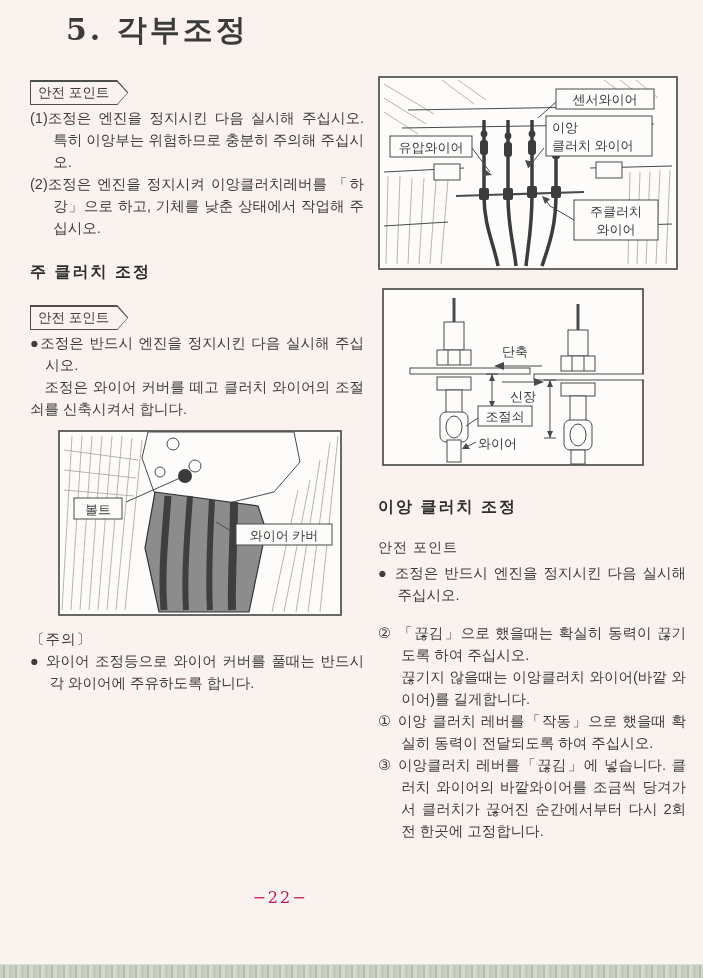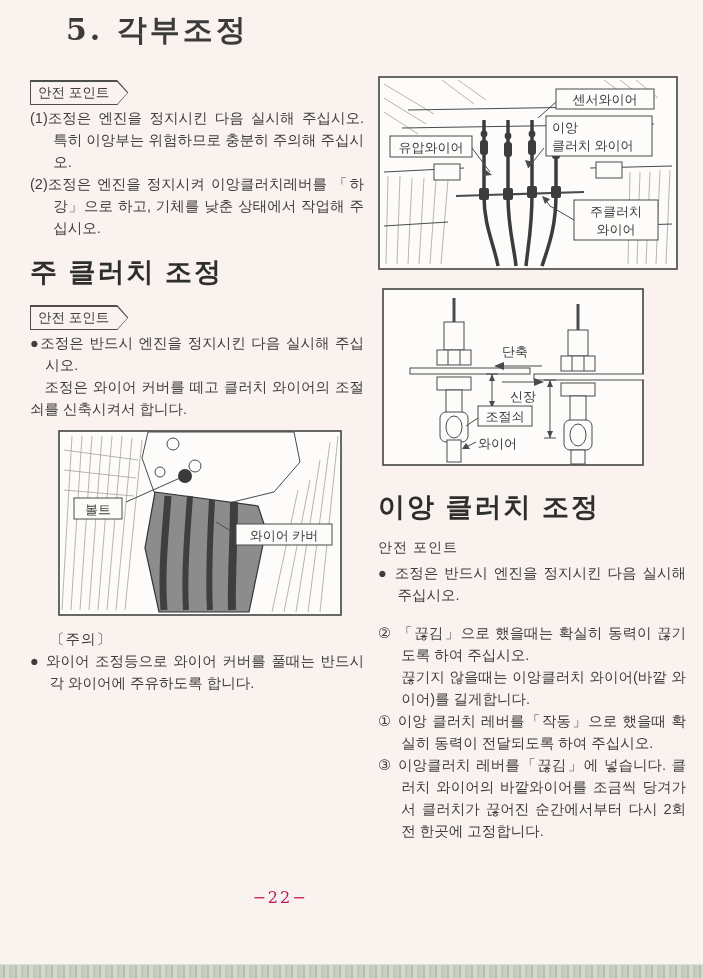--- a/index.html
+++ b/index.html
@@ -19,28 +19,28 @@
   .hang{padding-left:1.6em;text-indent:-1.6em;}
   .hang-sm{padding-left:1.05em;text-indent:-1.05em;}
   .prelines{white-space:pre-line;}
 
   .tag-outer{display:inline-block;background:#4e4e4e;margin:6px 0 2px 0;
              clip-path:polygon(0 0,calc(100% - 11px) 0,100% 50%,calc(100% - 11px) 100%,0 100%);padding:1px;}
   .tag-inner{display:inline-block;background:#faf2ef;font-size:13.5px;line-height:19px;
              clip-path:polygon(0 0,calc(100% - 10px) 0,100% 50%,calc(100% - 10px) 100%,0 100%);
              padding:1px 18px 2px 7px;color:#3a3a3a;}
 
-  h2{margin:20px 0 14px 0;font-size:27px;font-weight:bold;color:#2e2e2e;letter-spacing:2px;line-height:26px;}
+  h2{margin:20px 0 14px 0;font-size:16px;font-weight:bold;color:#2e2e2e;letter-spacing:2px;line-height:26px;}
   .safety-plain{font-size:14px;margin:16px 0 4px 0;letter-spacing:1px;}
 
   .fig{display:block;}
   .fig3{margin:10px 0 4px 28px;}
   .fig2{margin:18px 0 0 4px;}
   h2.right-h{margin-top:28px;}
-  .caution-title{margin-top:12px;letter-spacing:1px;margin-left:20px;}
+  .caution-title{margin-top:12px;letter-spacing:1px;}
 
   svg text{font-family:"Liberation Sans","DejaVu Sans",sans-serif;font-size:13px;fill:#3a3a3a;}
   .lbl-box{fill:#fdfcfa;stroke:#4a4a4a;stroke-width:1;}
   .ln{stroke:#4a4a4a;stroke-width:1;fill:none;}
   .hatch{stroke:#9a968f;stroke-width:0.7;fill:none;}
   .cable{stroke:#3c3c3c;stroke-width:3.5;fill:none;}
   .arrow{fill:#4a4a4a;}
 
   .page-number{position:absolute;left:0;right:0;top:888px;text-align:center;
                font-family:"DejaVu Serif","Liberation Serif",serif;font-size:16px;letter-spacing:2px;color:#be185d;}

